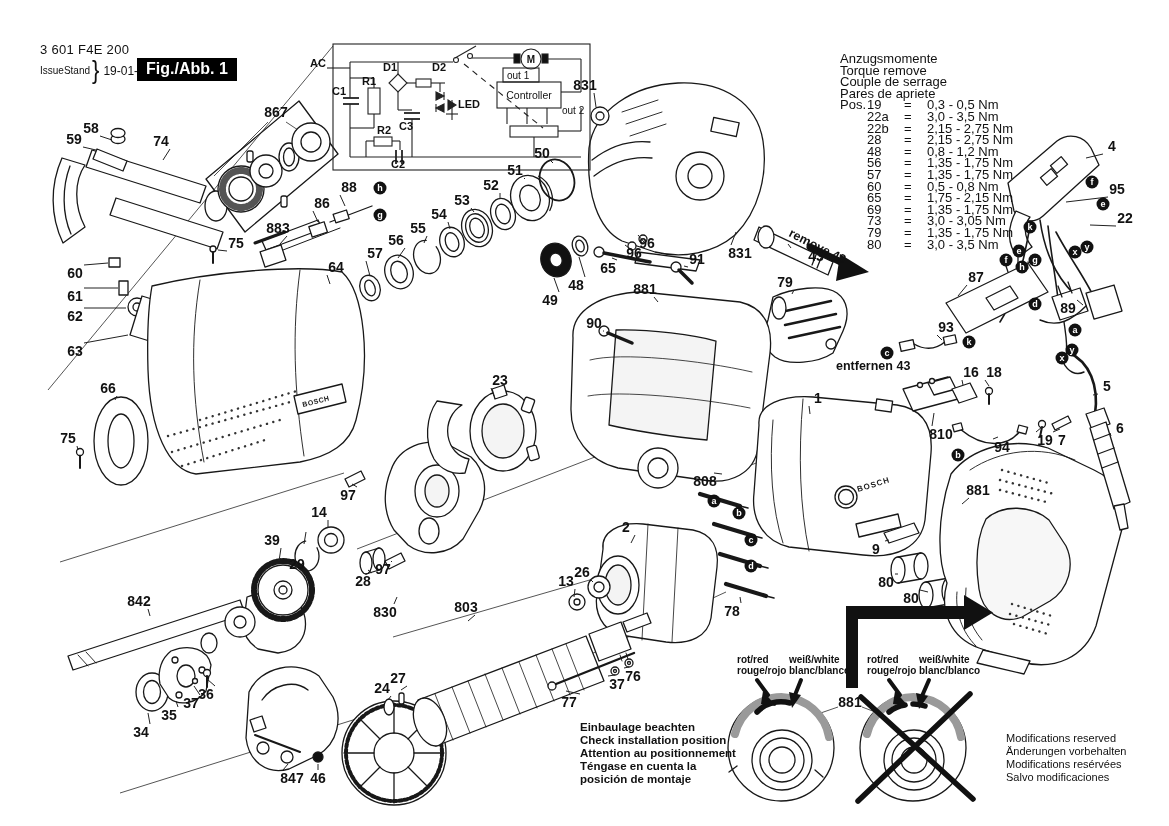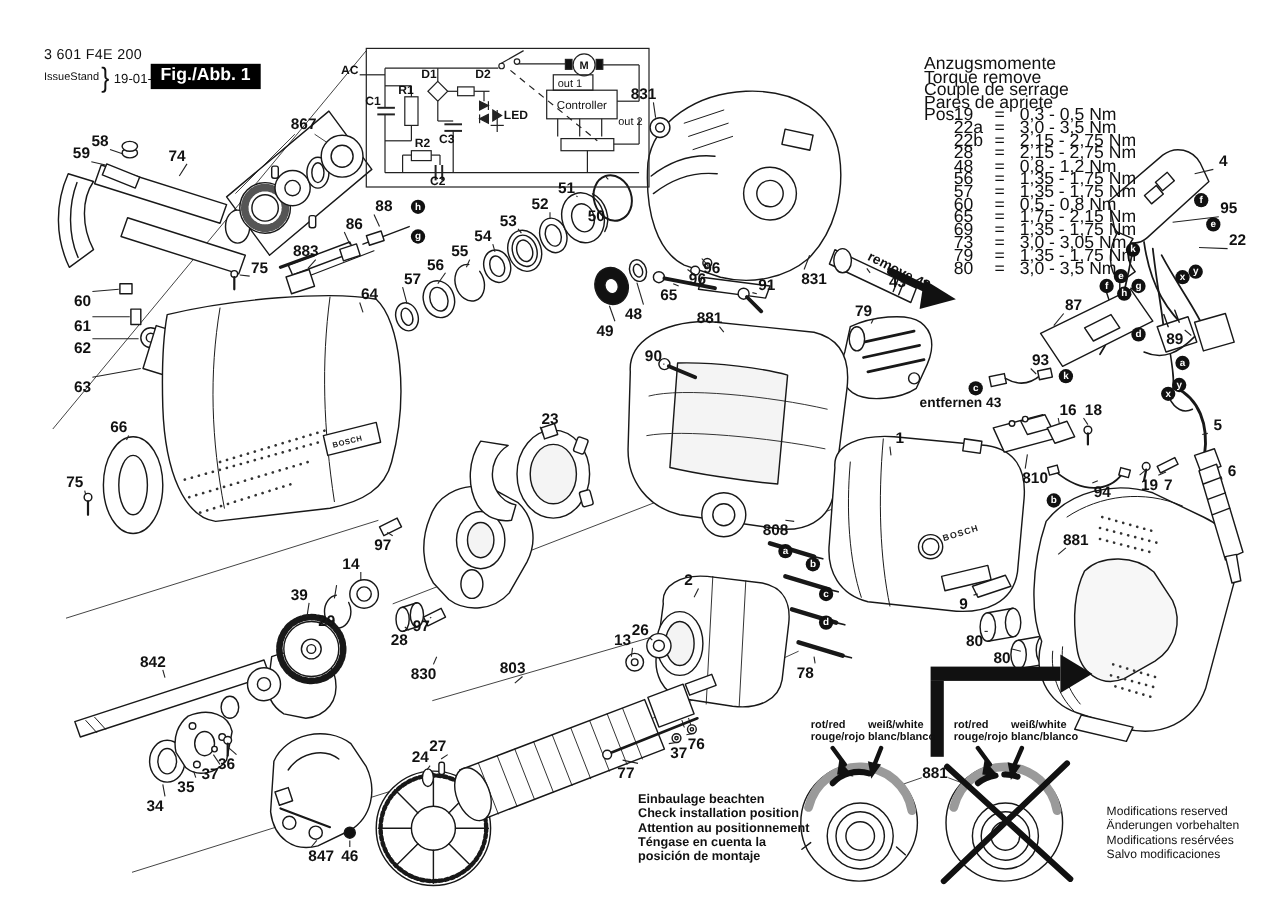--- a/index.html
+++ b/index.html
@@ -13,21 +13,21 @@
       border-radius:50%;background:#111;color:#fff;text-align:center;
       font:bold 9px/13px "Liberation Sans",sans-serif;}
   .abs{position:absolute;}
   #doc-number{left:40px;top:42px;font-size:13px;letter-spacing:.3px;}
   #issue-stamp{left:40px;top:58px;display:flex;align-items:center;gap:2px;}
   #issue-words{display:flex;flex-direction:row;font-size:10px;line-height:10px;}
   #issue-brace{font-size:22px;font-weight:400;transform:scaleY(1.15);}
   #issue-date{font-size:12px;margin-left:2px;}
   #fig-box{left:137px;top:58px;background:#000;color:#fff;font-weight:bold;font-size:16px;
       padding:2px 9px 3px 9px;}
-  #torque-block{left:840px;top:53px;font-size:16px;line-height:11.6px;white-space:nowrap;}
+  #torque-block{left:840px;top:53px;font-size:13px;line-height:11.6px;white-space:nowrap;}
   .trow{display:flex;}
   .tc-pre{width:27px;}
   .tc-pos{width:37px;}
   .tc-eq{width:23px;}
   #remove-note{left:793px;top:226px;font-weight:bold;font-size:12.5px;
       transform:rotate(27deg);transform-origin:left top;white-space:nowrap;}
   #entfernen-note{left:836px;top:359px;font-weight:bold;font-size:12.5px;}
   #install-note{left:580px;top:721px;font-weight:bold;font-size:11.5px;line-height:13px;}
   #mods-note{left:1006px;top:732px;font-size:11px;line-height:13px;}
   .wc{position:absolute;font-size:10px;line-height:11px;font-weight:600;white-space:nowrap;}
@@ -642,21 +642,21 @@
       <div class="part-label" style="left: 322px; top: 203px;">86</div>
       <div class="part-label" style="left: 349px; top: 187px;">88</div>
       <div class="part-label" style="left: 336px; top: 267px;">64</div>
       <div class="part-label" style="left: 375px; top: 253px;">57</div>
       <div class="part-label" style="left: 396px; top: 240px;">56</div>
       <div class="part-label" style="left: 418px; top: 228px;">55</div>
       <div class="part-label" style="left: 439px; top: 214px;">54</div>
       <div class="part-label" style="left: 462px; top: 200px;">53</div>
       <div class="part-label" style="left: 491px; top: 185px;">52</div>
       <div class="part-label" style="left: 515px; top: 170px;">51</div>
-      <div class="part-label" style="left: 542px; top: 153px; margin-top: 43px;">50</div>
+      <div class="part-label" style="left: 542px; top: 153px;">50</div>
       <div class="part-label" style="left: 550px; top: 300px;">49</div>
       <div class="part-label" style="left: 576px; top: 285px;">48</div>
       <div class="part-label" style="left: 608px; top: 268px;">65</div>
       <div class="part-label" style="left: 634px; top: 253px;">96</div>
       <div class="part-label" style="left: 647px; top: 243px;">96</div>
       <div class="part-label" style="left: 697px; top: 259px;">91</div>
       <div class="part-label" style="left: 594px; top: 323px;">90</div>
       <div class="part-label" style="left: 645px; top: 289px;">881</div>
       <div class="part-label" style="left: 585px; top: 85px;">831</div>
       <div class="part-label" style="left: 740px; top: 253px;">831</div>

